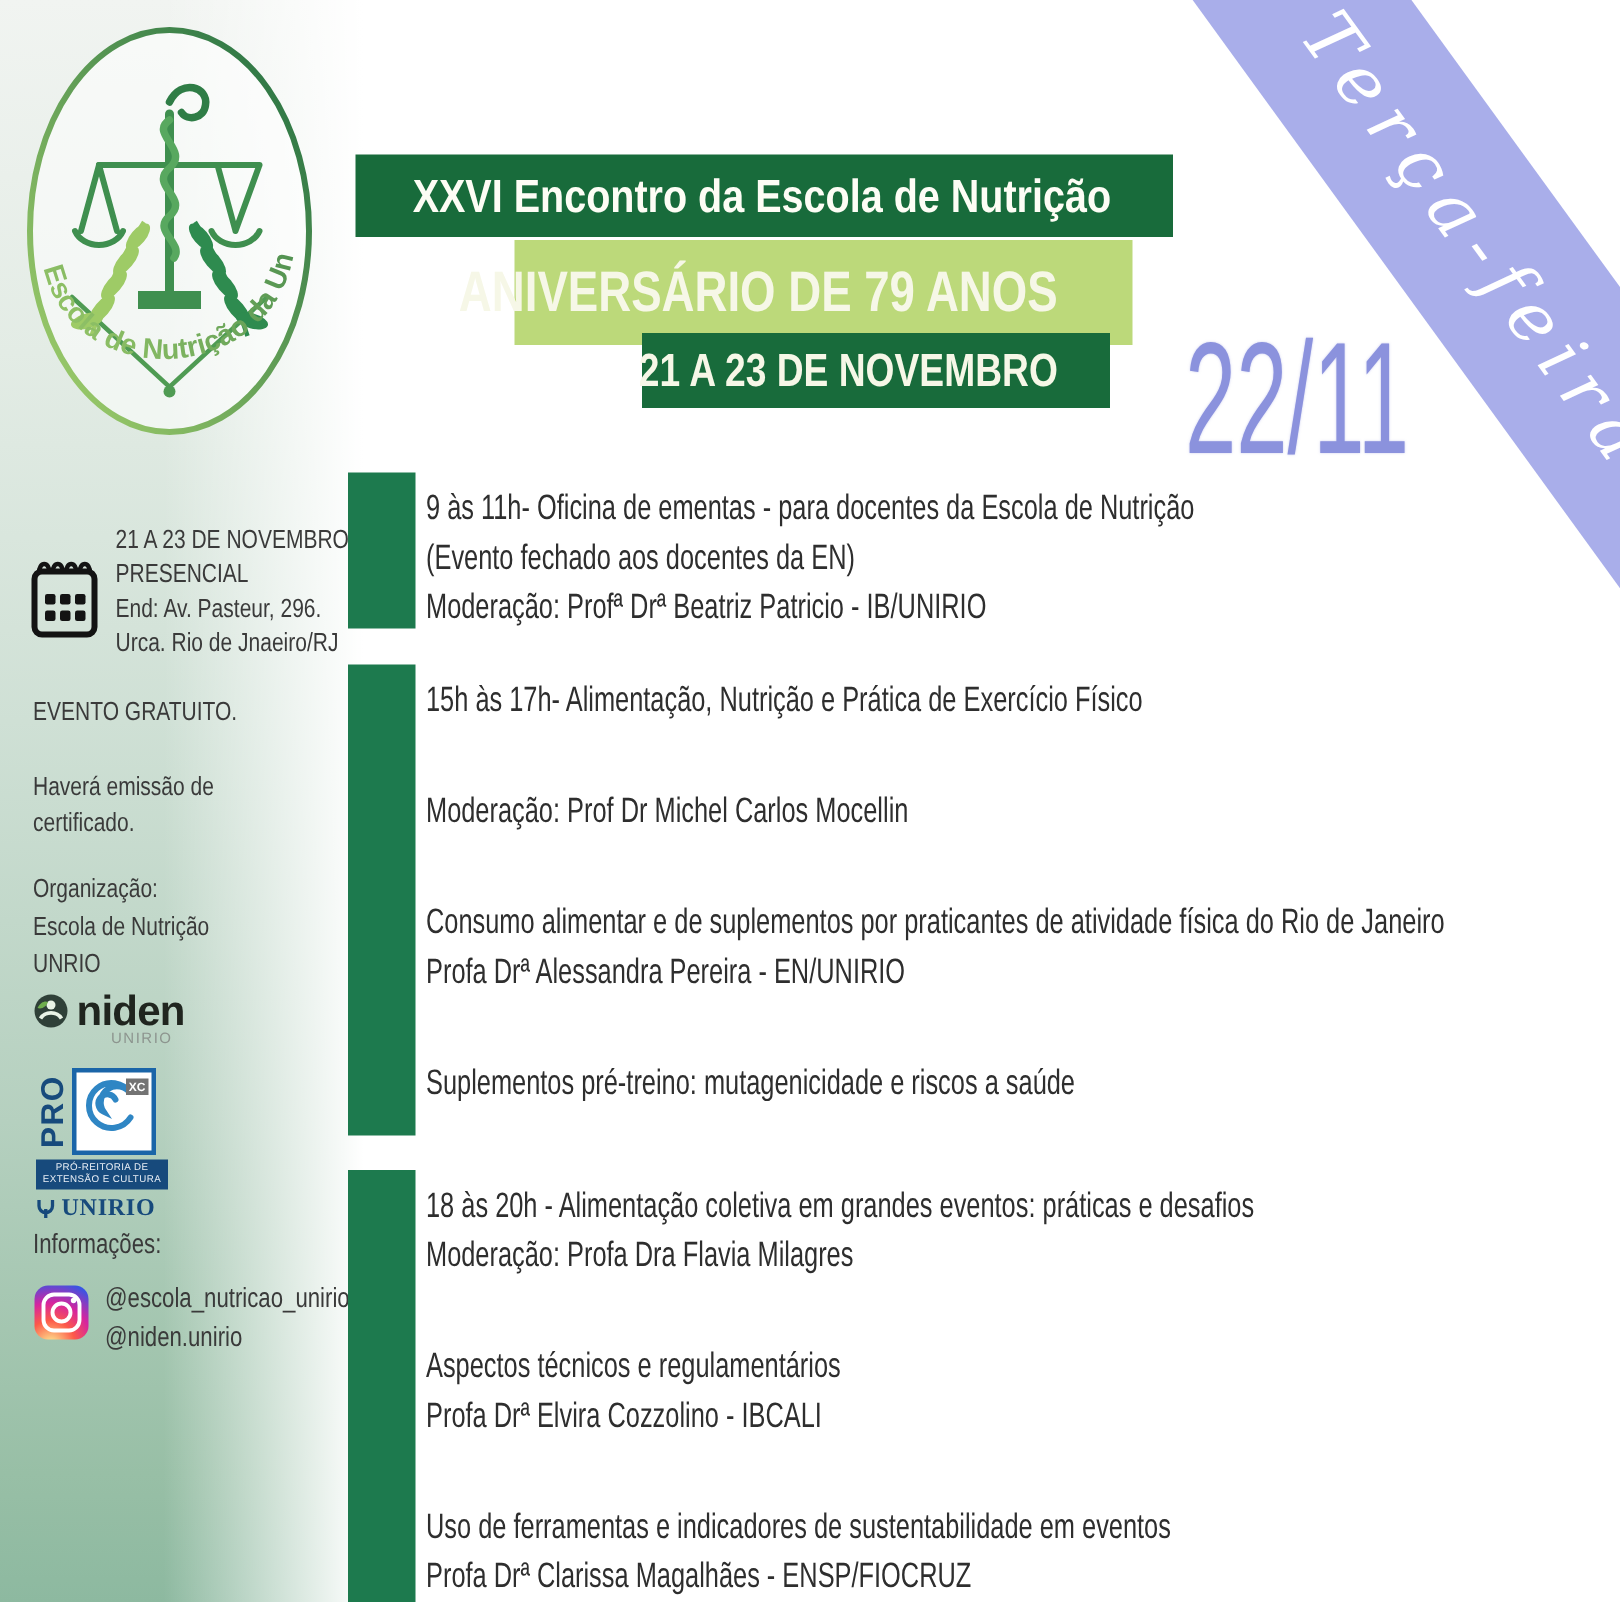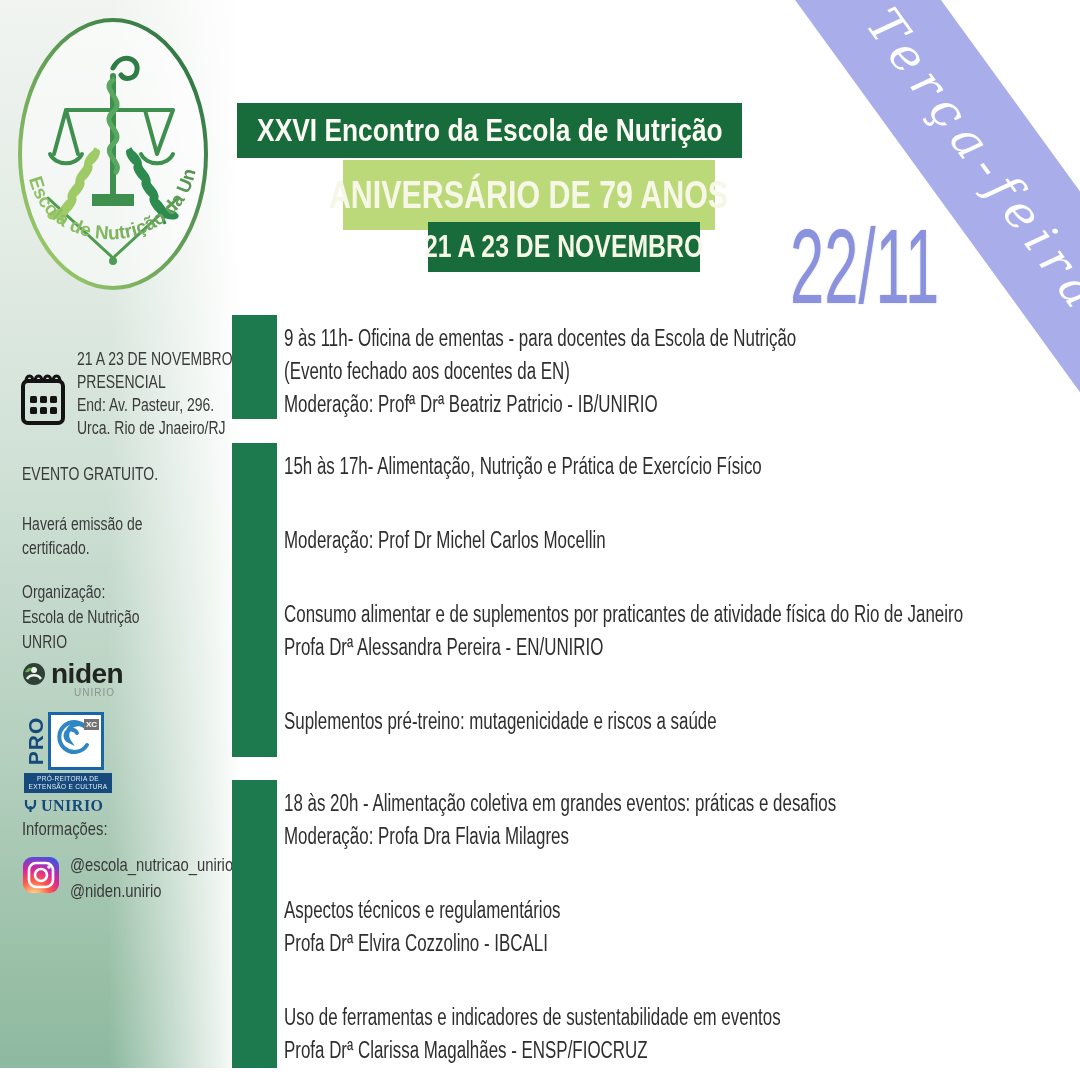--- a/index.html
+++ b/index.html
@@ -9,21 +9,21 @@
   
   .side-gradient{position:absolute;left:0;top:0;width:242px;height:1068px;
     background:linear-gradient(to bottom,#f1f4f1 0%,#e3ece5 22%,#cfe0d5 45%,#b5d0bf 70%,#98bfa6 92%,#8db9a0 100%);}
   .side-gradient:after{content:"";position:absolute;inset:0;
     background:linear-gradient(to right,rgba(255,255,255,0) 45%,rgba(255,255,255,.85) 92%,#fff 100%);}
 
   
   .logo{position:absolute;left:6px;top:6px;width:214px;height:296px;}
 
   
-  .banner{position:absolute;display:flex;align-items:center;justify-content:center;}
+  .banner{position:absolute;display:flex;align-items:center;justify-content:flex-end;padding-left:40px;}
   .banner span{white-space:nowrap;font-weight:bold;}
   .b1{left:237px;top:103px;width:505px;height:55px;background:#186b3b;}
   .b1 span{color:#fdfdf5;font-size:31px;transform:scaleX(.85);}
   .b2{left:343px;top:160px;width:372px;height:70px;background:#bcd97a;}
   .b2 span{color:#f6f7e7;font-size:38px;transform:scaleX(.8);}
   .b3{left:428px;top:222px;width:272px;height:50px;background:#186b3b;}
   .b3 span{color:#f6f7e7;font-size:31px;transform:scaleX(.8);}
 
   
   .ribbon{position:absolute;left:635px;top:102px;width:700px;height:118px;background:#a9aeea;

